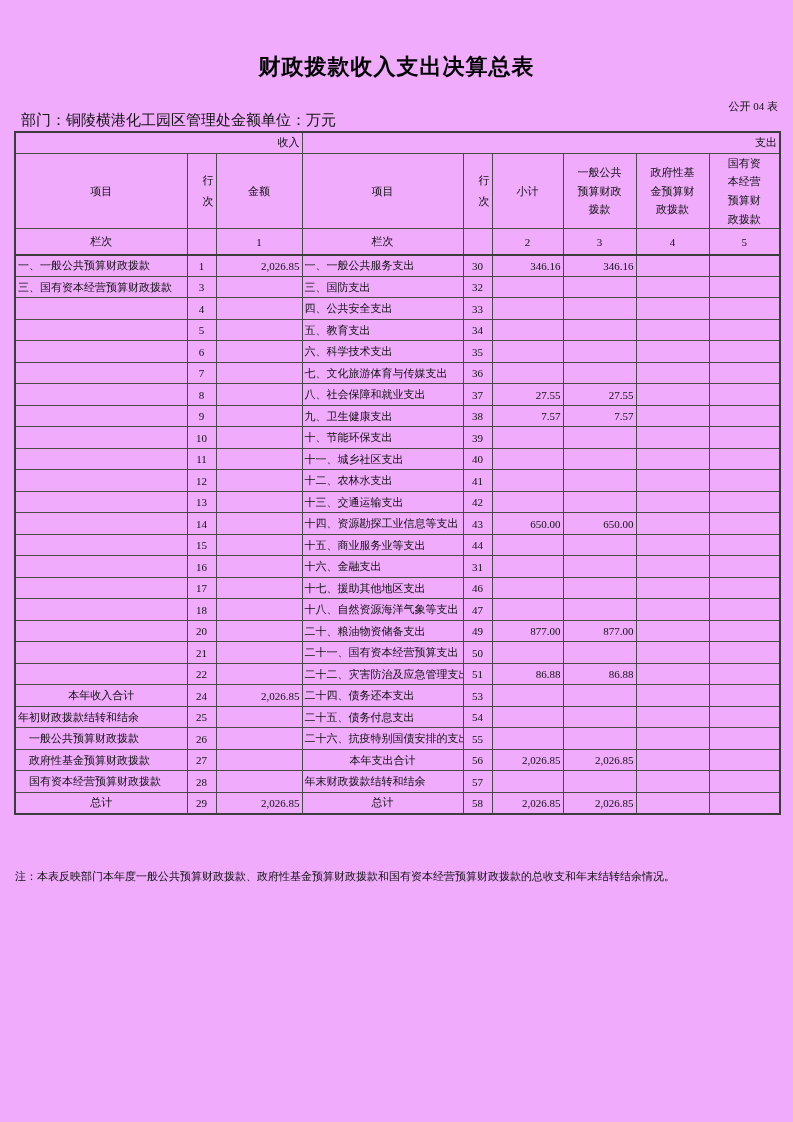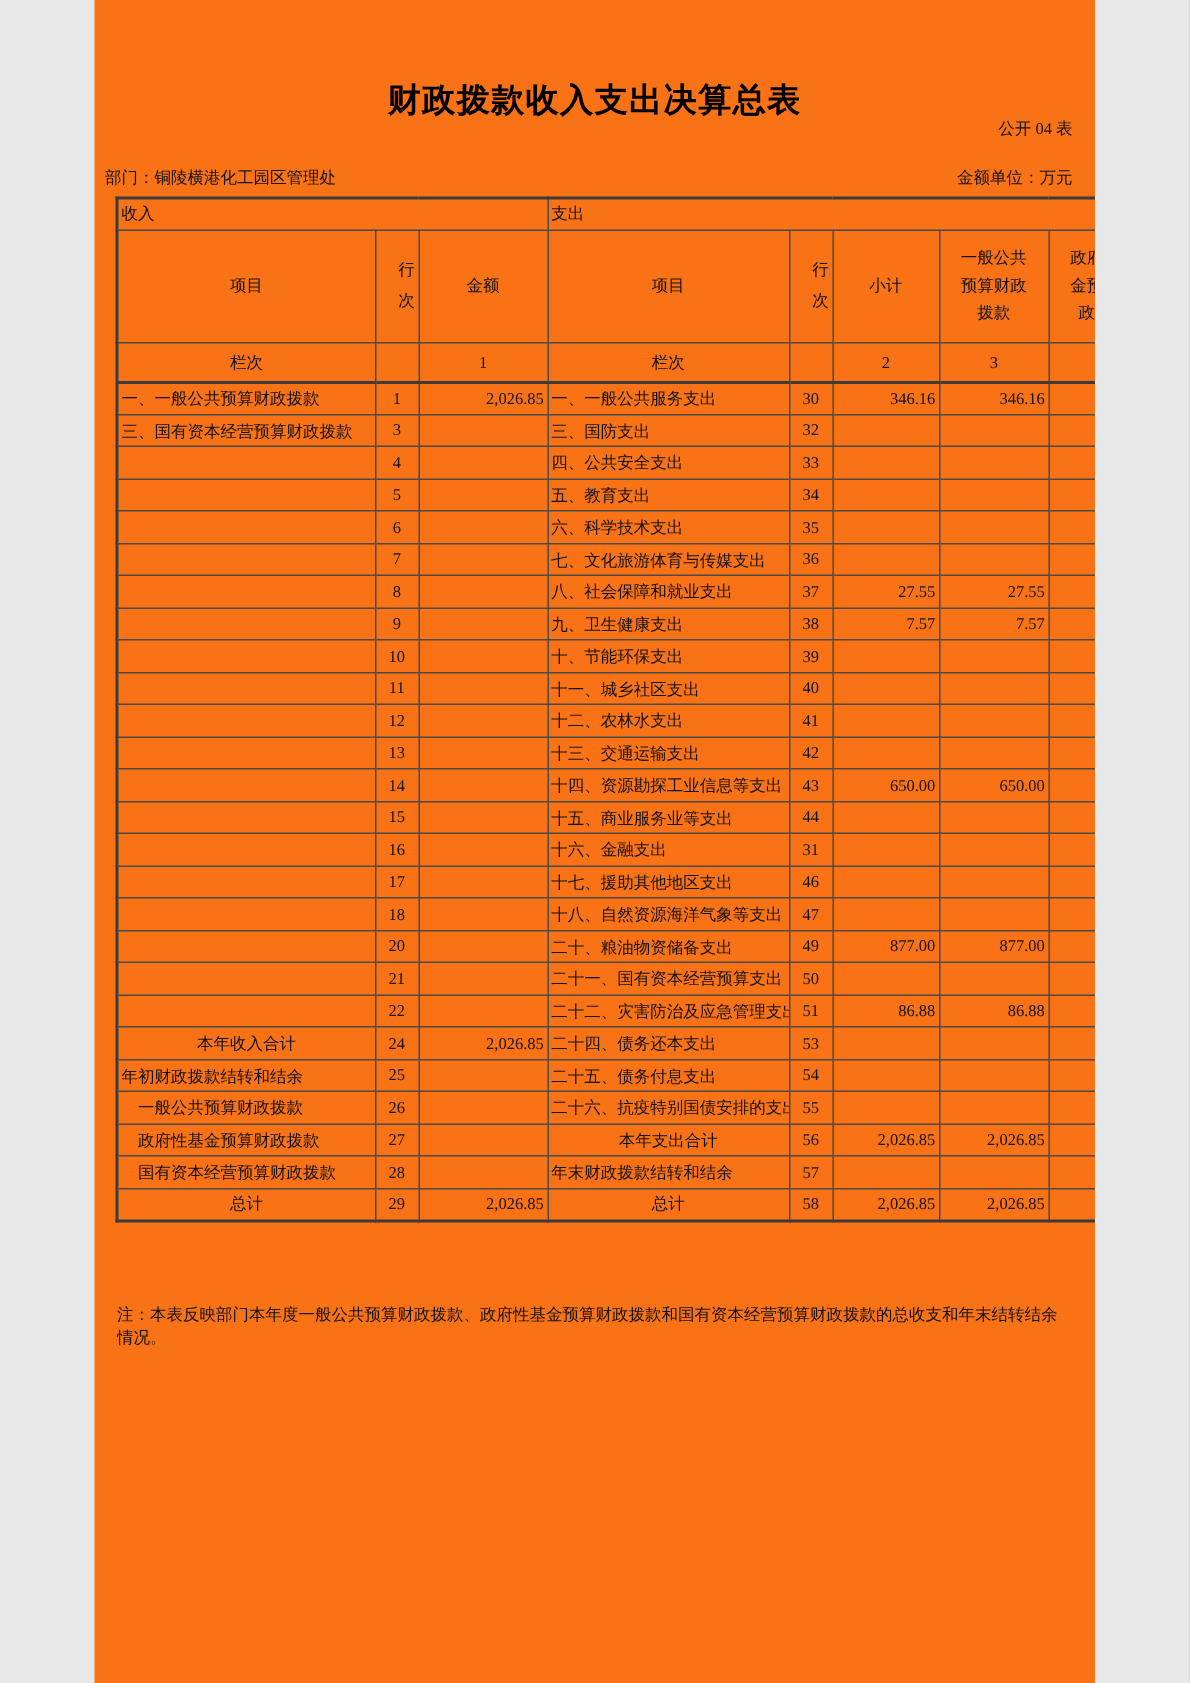--- a/index.html
+++ b/index.html
@@ -1,70 +1,69 @@
 <!DOCTYPE html>
 <html><head>
 <meta charset="utf-8">
 <style>
   * { margin: 0; padding: 0; box-sizing: border-box; }
   html, body { background: #e8e8e8; }
   body { font-family: "Liberation Serif", serif; color: #111; }
   .page {
     position: relative;
-    width: 667px;
+    width: 793px;
     height: 1122px;
-    background: #f97316;
+    background: #f0abfc;
     margin: 0 auto;
     overflow: hidden;
   }
   .title {
     position: absolute;
     top: 52px;
     left: 0;
     width: 100%;
     text-align: center;
     font-family: "Liberation Sans", sans-serif;
     font-size: 22px;
     font-weight: bold;
     letter-spacing: 1px;
     color: #000;
   }
   .form-code {
     position: absolute;
-    top: 78px;
+    top: 99px;
     right: 15px;
     font-size: 11px;
   }
   .meta-row {
     position: absolute;
     top: 111px;
-    left: 7px;
+    left: 21px;
     right: 15px;
     display: flex;
-    justify-content: space-between;
-    font-size: 11px;
+    font-size: 15px;
   }
   table.main-table {
     position: absolute;
     top: 131px;
     left: 14px;
     width: 765px;
     border-collapse: collapse;
     table-layout: fixed;
     font-size: 11px;
     border: 2px solid #3c3c3c;
   }
   .main-table th, .main-table td {
     border: 1px solid #4a4a4a;
     font-weight: normal;
     padding: 0 2px;
     overflow: hidden;
     vertical-align: middle;
   }
-  .r-group th { height: 21px; text-align: left; }
+  .r-group th { height: 21px; text-align: right; }
   .r-cols th { height: 60px; text-align: center; line-height: 1.7; padding: 0 14px; }
   .r-index th { height: 26px; text-align: center; border-bottom: 2px solid #3c3c3c; }
   tbody td { height: 21.5px; }
   .vstack {
     display: inline-block;
     width: 13px;
     word-break: break-all;
     line-height: 1.9;
   }
   .c-item { text-align: left; padding-left: 5px; white-space: nowrap; }

